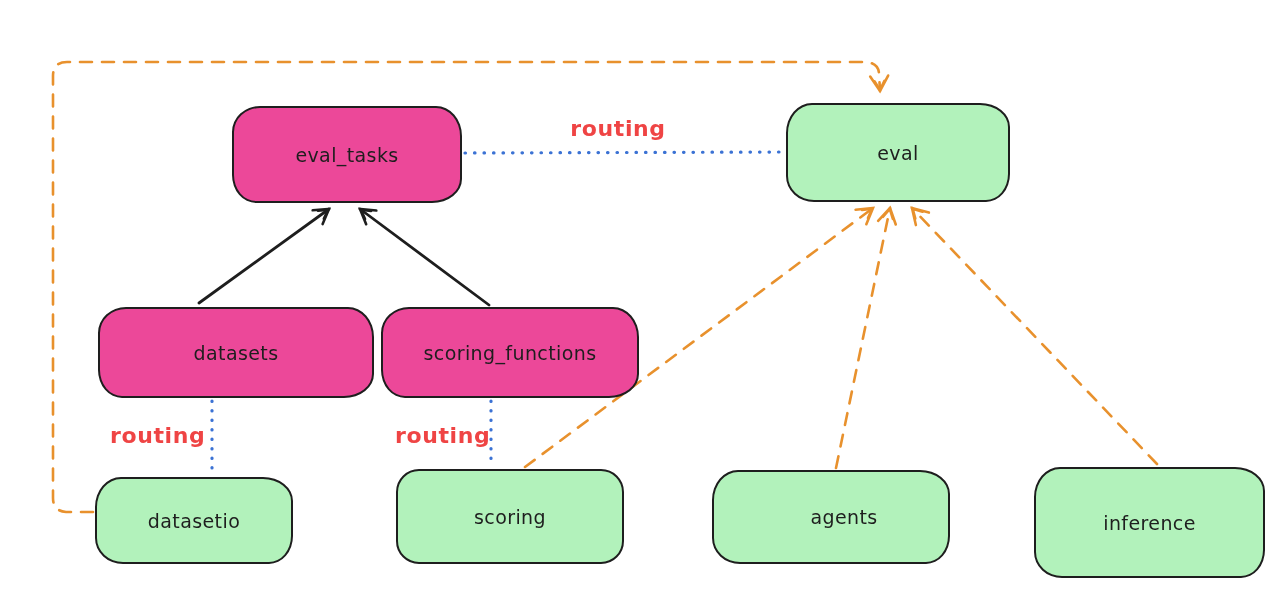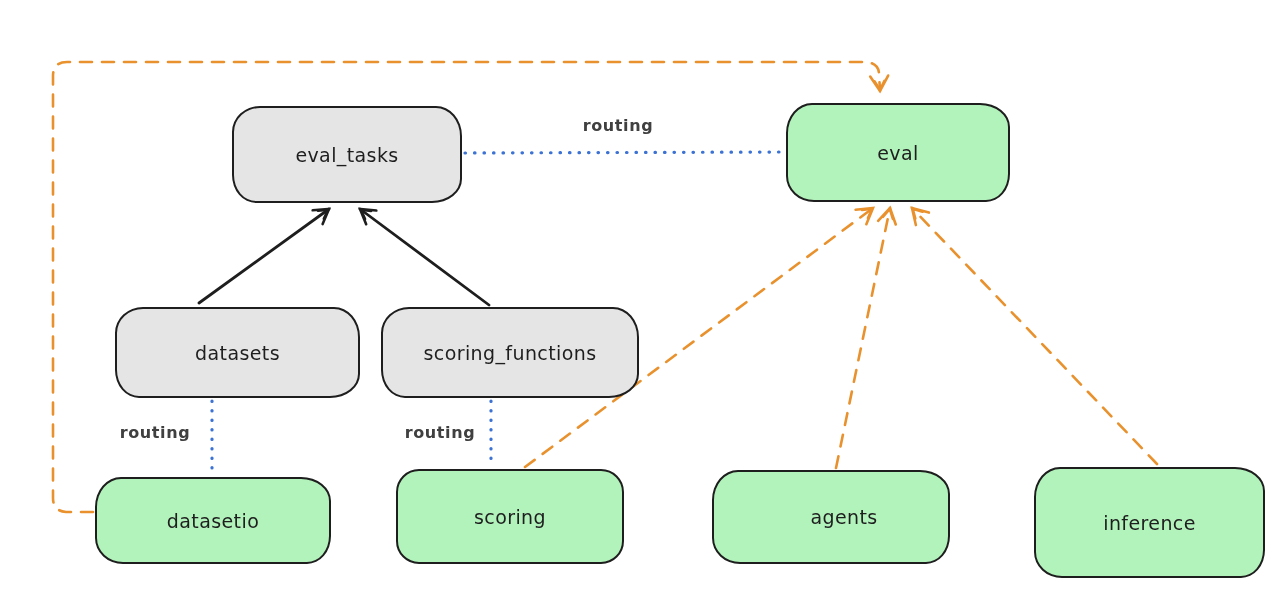--- a/index.html
+++ b/index.html
@@ -14,26 +14,26 @@
   .node{
     position:absolute;
     display:flex;align-items:center;justify-content:center;
     border:2.5px solid #1e1e1e;
     color:#1e1e1e;
     font-size:19px;
     letter-spacing:0.4px;
     box-sizing:border-box;
     background:#fff;
   }
-  .node.blue{background:#e5e5e5;border-radius:28px 26px 30px 24px/26px 30px 24px 28px;text-align:center;}
+  .node.blue{background:#ec4899;border-radius:28px 26px 30px 24px/26px 30px 24px 28px;text-align:center;}
   .node.green{background:#b2f2bb;border-radius:26px 30px 24px 28px/30px 24px 28px 26px;}
   .routing-label{
     position:absolute;
-    color:#404040;
-    font-size:16px;
+    color:#ef4444;
+    font-size:22px;
     font-weight:600;
     letter-spacing:0.6px;
     text-align:center;
   }
 </style>
 </head>
 <body>
 
 <div id="canvas">
 
@@ -61,29 +61,29 @@
   </svg>
 
   <div class="node blue" style="left:232px;top:106px;width:230px;height:97px;">
     <span>eval_tasks</span>
   </div>
 
   <div class="node green" style="left:786px;top:103px;width:224px;height:99px;text-align:center;">
     <span>eval</span>
   </div>
 
-  <div class="node blue" style="left:98px;top:307px;width:245px;height:91px;margin-left:17px;">
+  <div class="node blue" style="left:98px;top:307px;width:276px;height:91px;">
     <span>datasets</span>
   </div>
 
   <div class="node blue" style="left:381px;top:307px;width:258px;height:91px;">
     <span>scoring_functions</span>
   </div>
 
-  <div class="node green" style="left:95px;top:477px;width:236px;height:87px;">
+  <div class="node green" style="left:95px;top:477px;width:198px;height:87px;">
     <span>datasetio</span>
   </div>
 
   <div class="node green" style="left:396px;top:469px;width:228px;height:95px;border-radius:23px;">
     <span>scoring</span>
   </div>
 
   <div class="node green" style="left:712px;top:470px;width:238px;height:94px;padding-left:26px;">
     <span>agents</span>
   </div>

